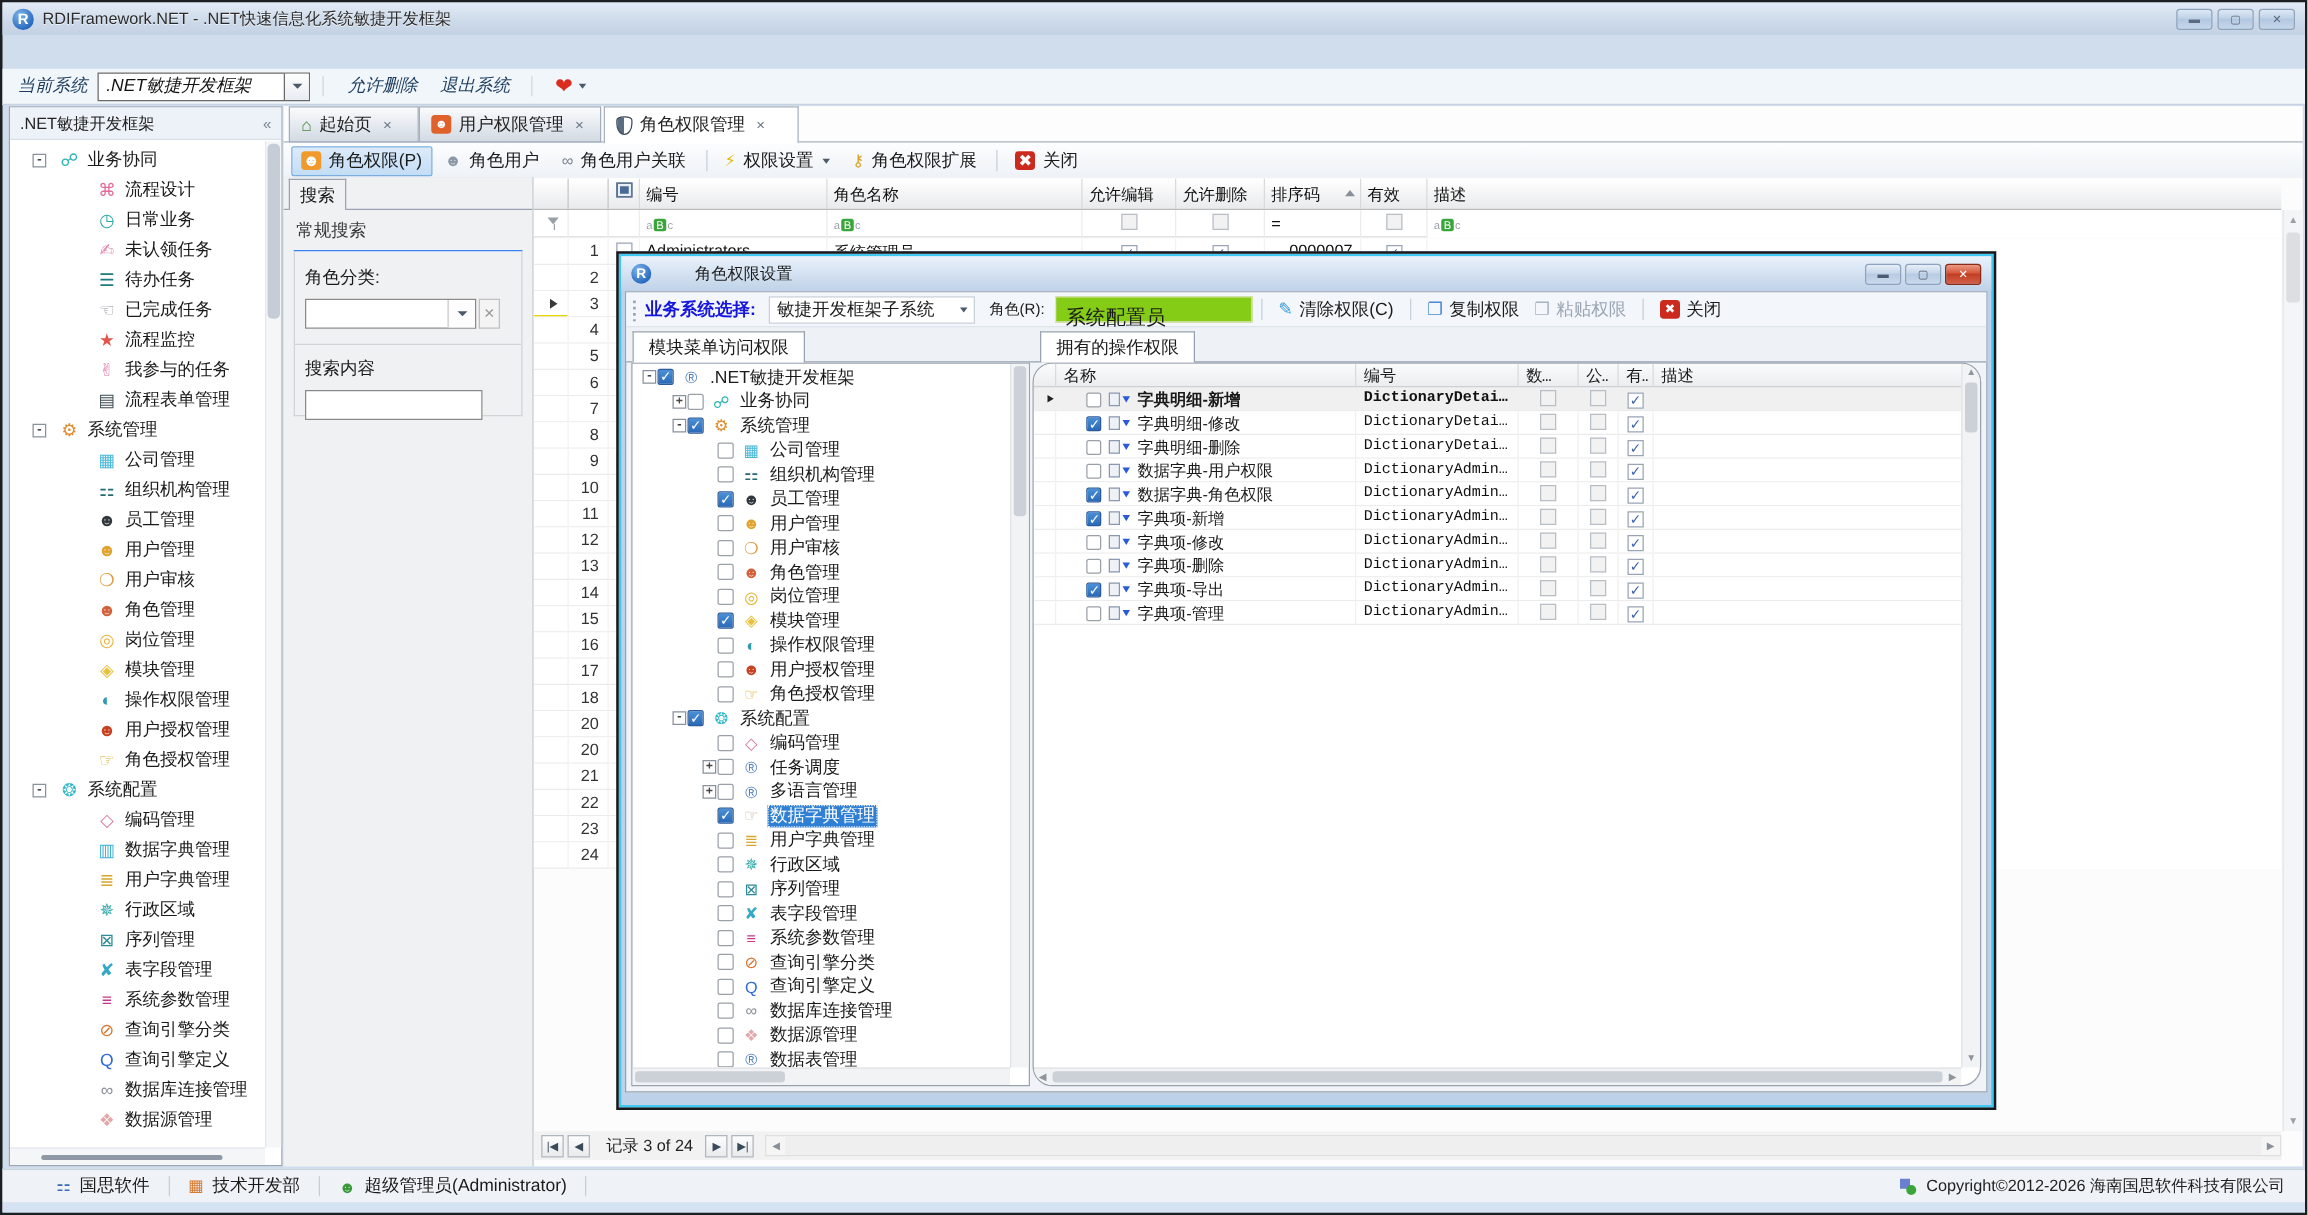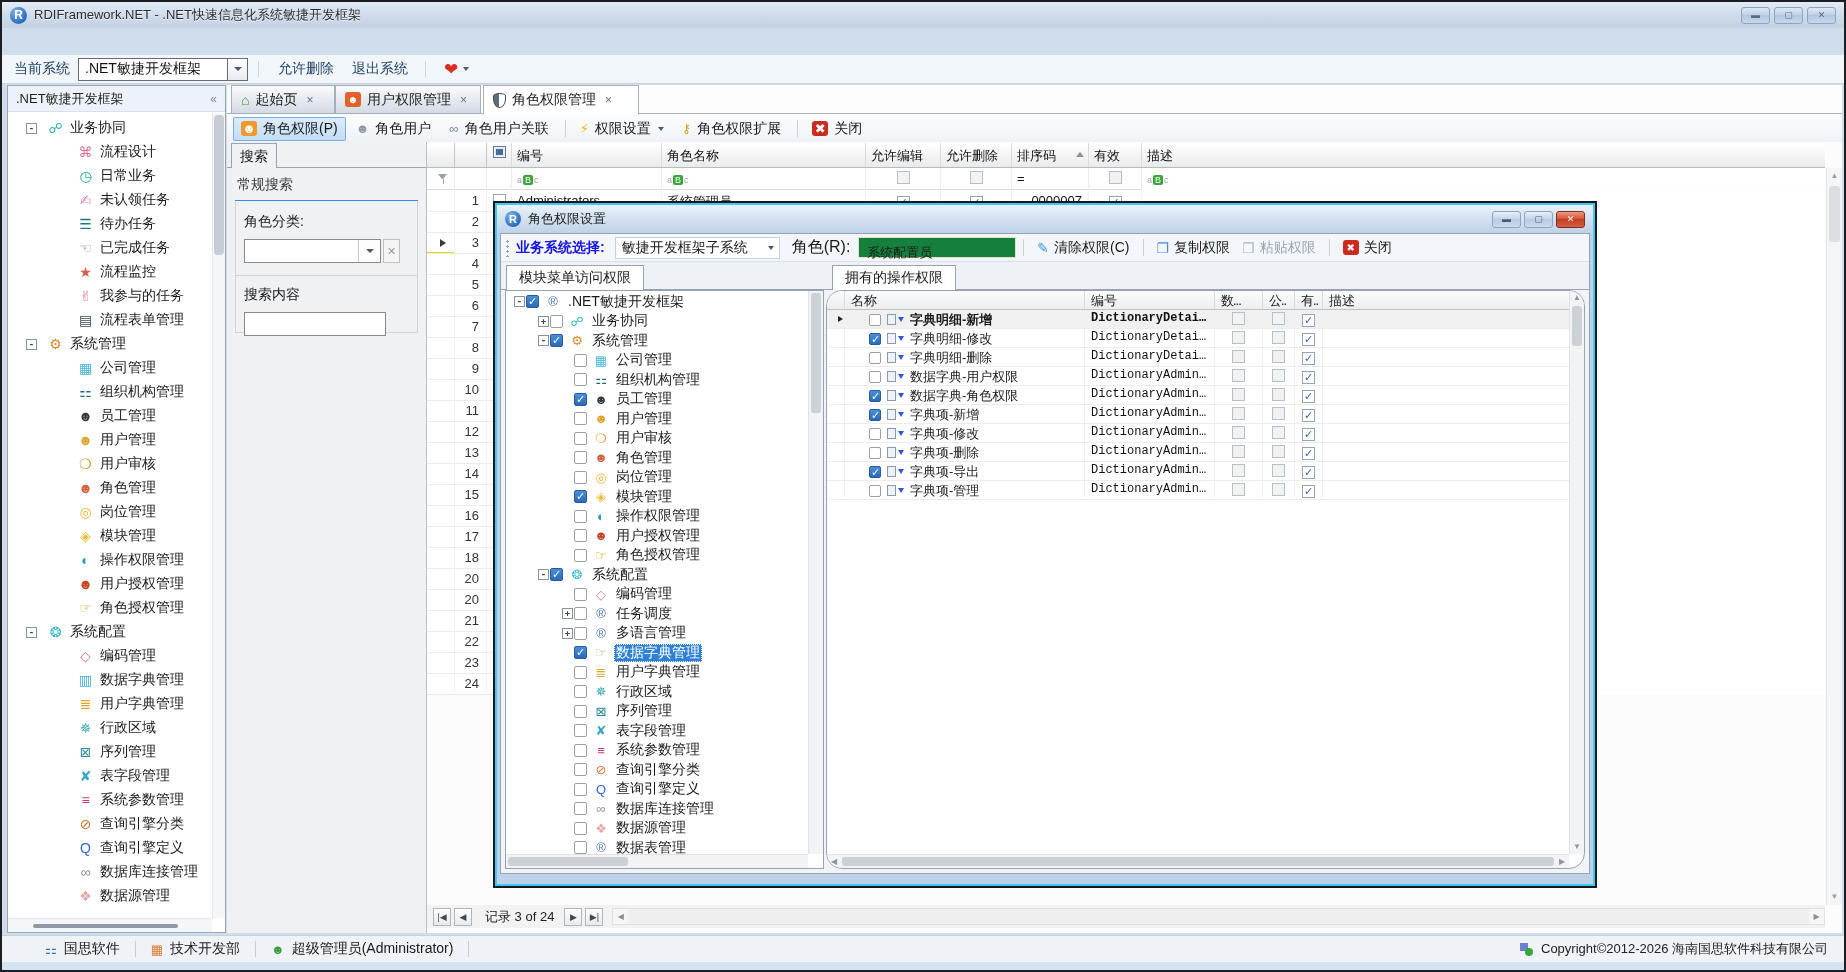--- a/index.html
+++ b/index.html
@@ -22,21 +22,21 @@
 .menubar { position:absolute; left:0; right:0; top:26px; height:27px; background:#f4f8fc;
   border-bottom:1px solid #e2e9f1; display:flex; align-items:center; padding-left:12px; }
 .menu-item { padding:4px 12px; color:#1c3c5e; font-size:14px; }
 .menubar .vsep { width:1px; height:15px; background:#cdd7e2; margin:0 2px; }
 .bag-ico { width:15px; height:14px; border-radius:2px; margin-left:14px;
   background:linear-gradient(105deg,#e04a3a 48%,#4aa53a 52%); }
 .dd-arrow { width:0; height:0; border-left:4px solid transparent; border-right:4px solid transparent;
   border-top:4px solid #4a5a6a; display:inline-block; margin-left:5px; }
 
 .sysbar { position:absolute; left:0; right:0; top:53px; height:29px; background:#f1f6fb;
-  border-bottom:1px solid #c9d3e0; display:flex; align-items:center; padding-left:12px; }
+  border-bottom:1px solid #c9d3e0; display:flex; align-items:center; padding-left:12px;font-style:italic; }
 .sysbar .lbl { color:#1c3c5e; font-size:14px; margin-right:8px; }
 .sys-combo { width:170px; height:23px; border:1px solid #6a6a6a; background:#fff; display:flex; align-items:center; }
 .sys-combo .val { flex:1; padding:0 6px; font-size:14px; color:#111; }
 .sys-combo .btn { width:20px; height:100%; border-left:1px solid #6a6a6a; background:linear-gradient(#fefefe,#e8ecf2);
   display:flex; align-items:center; justify-content:center; }
 .sysbar .txtbtn { color:#1c3c5e; font-size:14px; padding:4px 9px; }
 .heart { color:#d92e1e; font-size:17px; margin-left:10px; }
 
 .sidebar { position:absolute; left:5px; top:83px; width:219px; bottom:37px; background:#fff;
   border:1px solid #9aa6b4; }
@@ -147,36 +147,36 @@
 .copy-ico .sq { position:absolute; left:0; top:0; width:8px; height:8px; background:#6a7fd0; }
 .copy-ico .dot { position:absolute; right:0; bottom:0; width:8px; height:8px; border-radius:50%; background:#3aa53a; }
 .bottomstrip { position:absolute; left:0; right:0; bottom:0; height:8px; background:#d5e2f1; }
 </style>
 <style>
 
 .dialog { position:absolute; left:491px; top:199px; width:1104px; height:687px; z-index:10;
   border:2px solid #17181a; background:#bdd1e9; box-shadow:inset 0 0 0 2px #3fc8f2; padding:2px; }
 .dlg-title { height:28px; background:linear-gradient(#eaf2fb,#d6e3f2 45%,#bfd2e8); display:flex; align-items:center; padding:0 8px; }
 .dlg-title .app-ico { width:16px; height:16px; line-height:16px; font-size:11px; }
-.dlg-title .ttl { font-size:13px; color:#1a1a1a; }
+.dlg-title .ttl { font-size:13px; color:#1a1a1a;margin-left:28px; }
 .dlg-btns { margin-left:auto; display:flex; gap:3px; }
 .dlg-btn { width:29px; height:17px; border:1px solid #8ea3bd; border-radius:3px;
   background:linear-gradient(#e6eef7,#c6d6ea 45%,#b5cae2 46%,#ccdaec); color:#4a5a70;
   font-size:9px; line-height:15px; text-align:center; }
 .dlg-btn.close { background:linear-gradient(#ea9a84,#d55436 45%,#c23c20 46%,#d06048); border-color:#8a2a18; color:#fff; font-weight:bold; }
 .dlg-body { position:absolute; left:5px; right:5px; top:30px; bottom:12px; background:#f0f3f7; border:1px solid #98a2ae; }
 
 .dlg-toolbar { height:28px; background:#f3f7fb; border-bottom:1px solid #d8dfe8; display:flex; align-items:center; padding-left:4px; }
 .grip { width:5px; height:18px; margin-right:6px;
   background-image:radial-gradient(circle,#9aa4b0 1px,transparent 1.3px); background-size:5px 5px; }
 .dlg-toolbar .bluelbl { color:#1515dd; font-weight:bold; font-size:14px; margin-right:10px; }
 .dlg-combo { width:165px; height:22px; background:#fff; border:1px solid #c8d0da; display:flex; align-items:center; font-size:14px; }
 .dlg-combo .val { flex:1; padding:0 6px; }
-.dlg-toolbar .rlbl { font-size:16px; margin:0 8px 0 12px; }
-.ybox { width:158px; height:21px; background:#15803d; border:1px solid #e4e4c0; font-size:13px; padding:6px 8px; }
+.dlg-toolbar .rlbl { font-size:12px; margin:0 8px 0 12px; }
+.ybox { width:158px; height:21px; background:#84cc16; border:1px solid #e4e4c0; font-size:16px; padding:6px 8px; }
 .dlg-toolbar .vsep { width:1px; height:17px; background:#c8d0da; margin:0 7px; }
 .dbtn { display:flex; align-items:center; font-size:14px; color:#1a1a1a; padding:3px 6px; }
 .dbtn .tbico { margin-right:5px; }
 .dbtn.dis { color:#9aa4b2; }
 
 .dlg-tabs { position:absolute; left:0; right:0; top:28px; height:28px; background:#eef1f6; border-bottom:1px solid #98a2ae; }
 .vtab { position:absolute; top:3px; height:25px; background:#fff; border:1px solid #98a2ae; border-bottom:none;
   font-size:14px; padding:3px 12px 0 12px; z-index:2; }
 .dlg-panels { position:absolute; left:4px; right:4px; top:56px; bottom:4px; display:flex; gap:2px; }
 .dpanel { position:relative; border:1px solid #98a2ae; background:#fff; overflow:hidden; }

